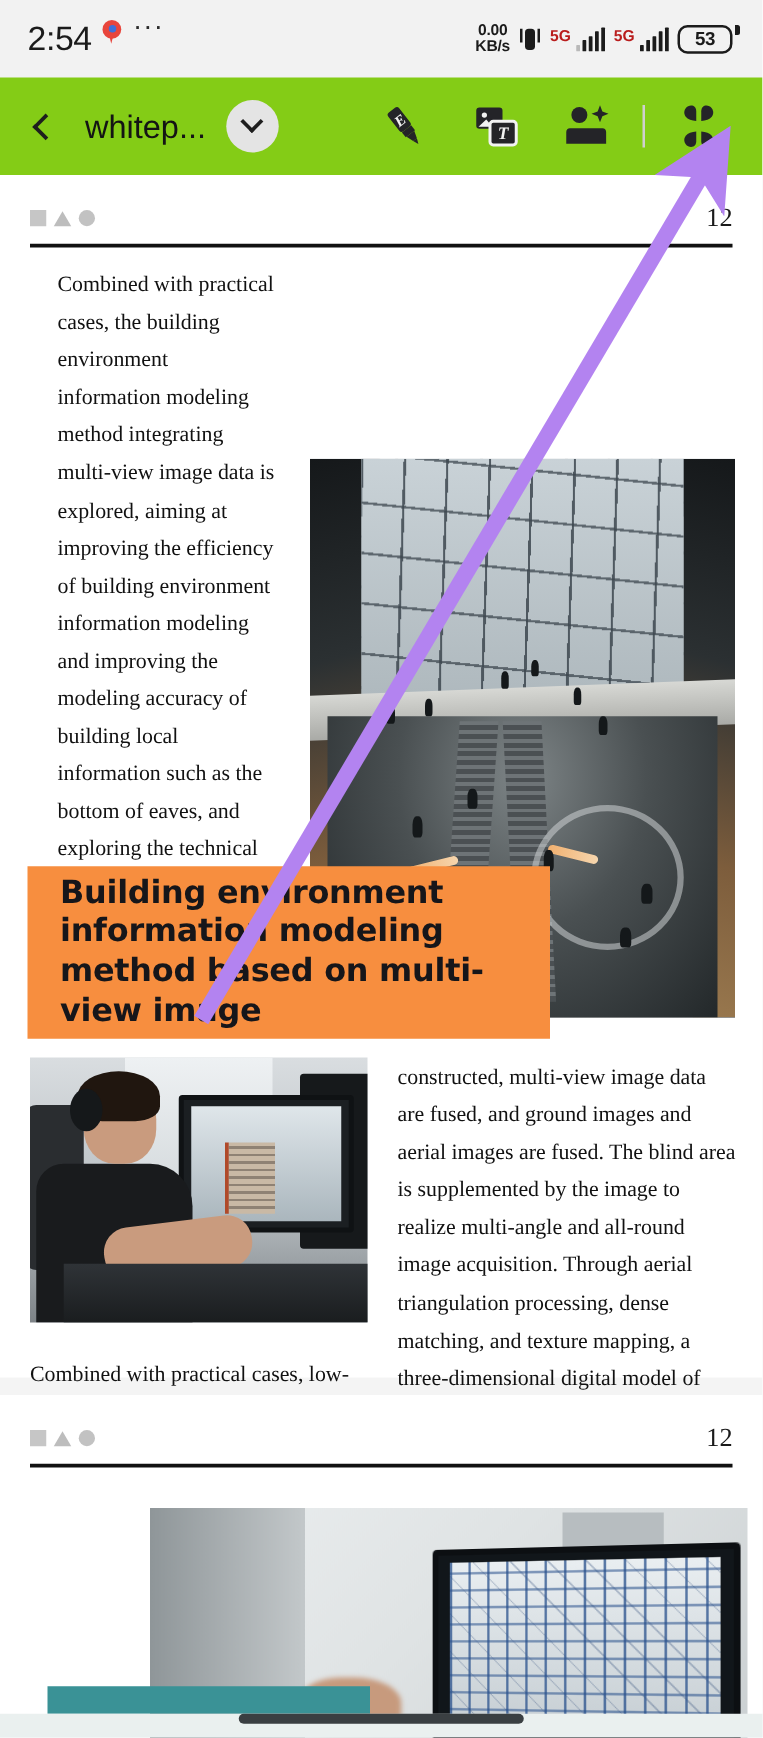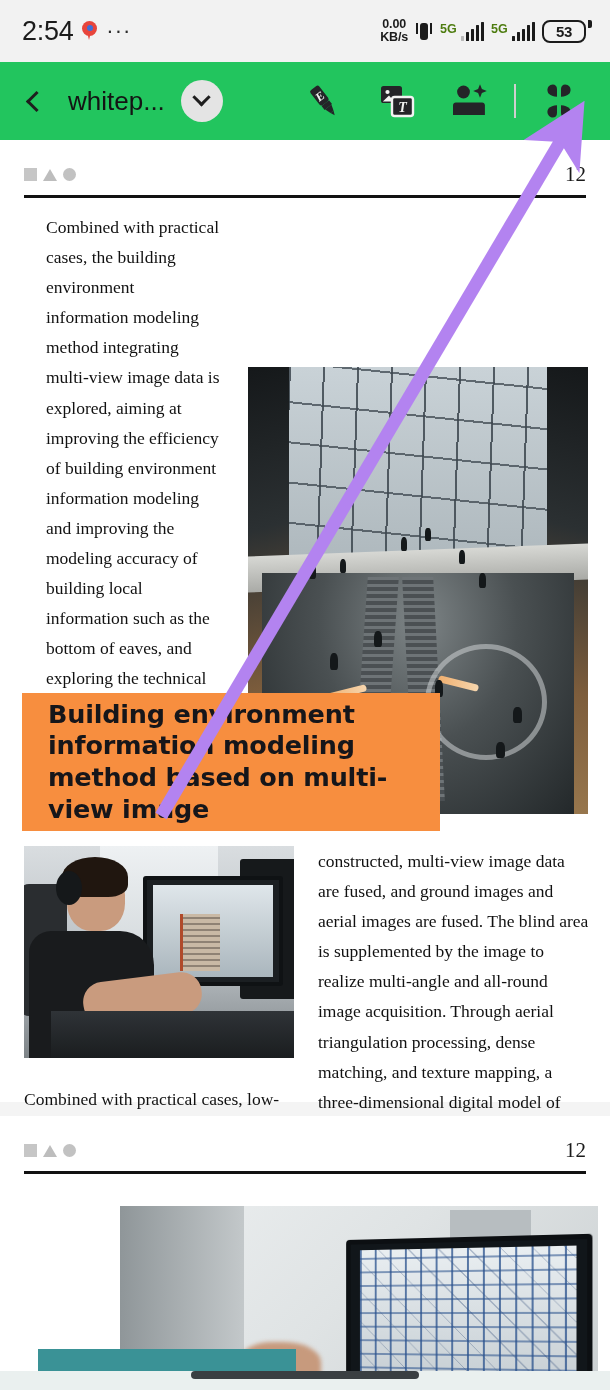--- a/index.html
+++ b/index.html
@@ -11,21 +11,21 @@
   }
   #app { position:relative; width:610px; height:1390px; background:#f4f4f4; }
 
   
   .statusbar{
     position:absolute; top:0; left:0; width:610px; height:62px;
     background:#f2f2f2;
     display:flex; align-items:center; justify-content:space-between;
     padding:0 18px 0 22px;
   }
-  .sb-left{ display:flex; align-items:center; gap:9px; }
+  .sb-left{ display:flex; align-items:flex-start; gap:9px; }
   .sb-time{ font-size:27px; font-weight:400; color:#1b1b1b; letter-spacing:-0.3px; }
   .sb-pin{ position:relative; width:15px; height:20px; }
   .sb-pin .pin-head{
     position:absolute; top:0; left:0; width:15px; height:15px; border-radius:50%;
     background:#e8453c;
   }
   .sb-pin .pin-dot{
     position:absolute; top:4px; left:4.5px; width:6px; height:6px; border-radius:50%;
     background:#3f6fd8;
   }
@@ -37,41 +37,41 @@
   .sb-dots{ font-size:22px; color:#2b2b2b; line-height:10px; letter-spacing:1px; }
 
   .sb-right{ display:flex; align-items:center; gap:7px; }
   .sb-speed{ display:flex; flex-direction:column; align-items:center; line-height:1.02; }
   .sb-speed span{ font-size:12.5px; font-weight:700; color:#1b1b1b; letter-spacing:-0.2px;}
   .sb-vib{ position:relative; width:18px; height:24px; display:flex; align-items:center; justify-content:center;}
   .sb-vib .vb-body{ width:8px; height:17px; border-radius:3px; background:#1b1b1b; }
   .sb-vib .vb-l, .sb-vib .vb-r{ position:absolute; top:4px; width:2px; height:11px; background:#1b1b1b;}
   .sb-vib .vb-l{ left:1px; } .sb-vib .vb-r{ right:1px; }
   .sig{ display:flex; align-items:flex-end; gap:4px; }
-  .sig-label{ font-size:12.5px; font-weight:700; color:#4d7c0f; align-self:flex-start; margin-bottom:-2px;}
+  .sig-label{ font-size:12.5px; font-weight:700; color:#b91c1c; align-self:flex-start; margin-bottom:-2px;}
   .bars{ display:flex; align-items:flex-end; gap:1.6px; height:19px; }
   .bars i{ display:block; width:3.4px; background:#1b1b1b; border-radius:0.5px; }
   .bars i:nth-child(1){ height:5px; }
   .bars i:nth-child(2){ height:8.5px; }
   .bars i:nth-child(3){ height:12px; }
   .bars i:nth-child(4){ height:15.5px; }
   .bars i:nth-child(5){ height:19px; }
   .bars.faint i:nth-child(1){ background:#b9b9b9; }
   .batt{ position:relative; display:flex; }
   .batt-body{
     width:44px; height:23px; border:2.4px solid #1b1b1b; border-radius:8px;
     display:flex; align-items:center; justify-content:center;
   }
   .batt-body span{ font-size:15px; font-weight:700; color:#1b1b1b; letter-spacing:-0.4px;}
   .batt-cap{ width:4px; height:8px; background:#1b1b1b; border-radius:0 2px 2px 0; margin-left:2px;}
 
   
   .toolbar{
     position:absolute; top:62px; left:0; width:610px; height:78px;
-    background:#22c55e;
+    background:#84cc16;
     display:flex; align-items:center;
   }
   .tb-back{
     width:52px; display:flex; align-items:center; justify-content:center; cursor:pointer;
     margin-left:10px;
   }
   .chev-left{
     width:15px; height:15px; border-left:3.4px solid #1e1e1e; border-bottom:3.4px solid #1e1e1e;
     transform:rotate(45deg);
   }

